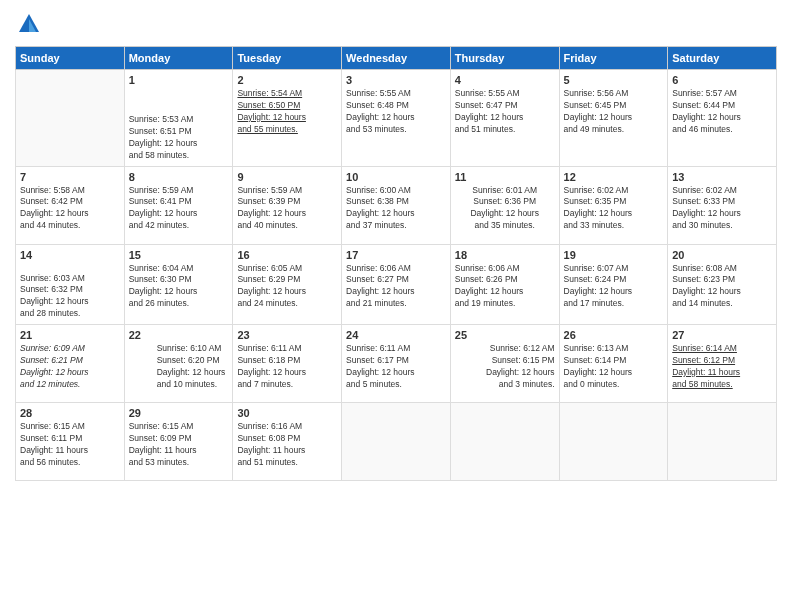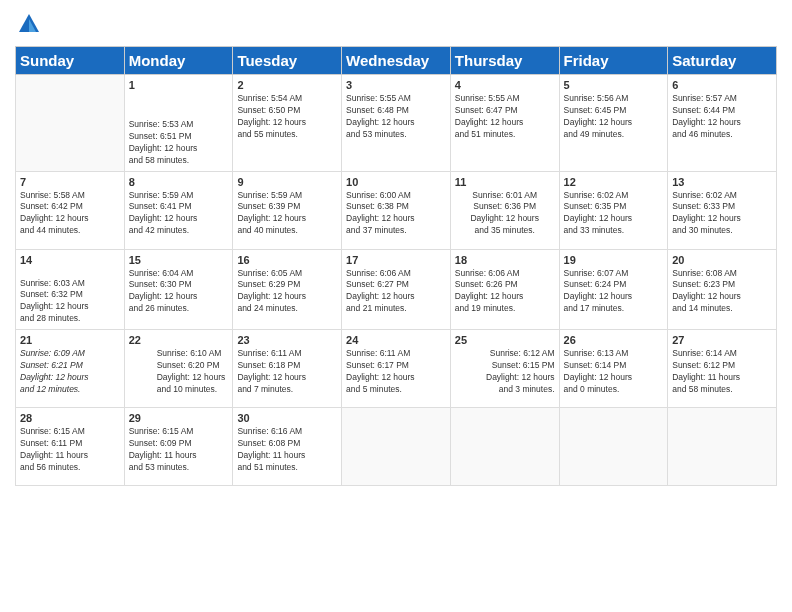--- a/index.html
+++ b/index.html
@@ -58,21 +58,21 @@
       color: #555;
     }
     table {
       width: 100%;
       border-collapse: collapse;
       table-layout: fixed;
     }
     thead tr th {
       background-color: #1a6bbf;
       color: #fff;
-      font-size: 15px;
+      font-size: 11px;
       font-weight: bold;
       padding: 5px 4px;
       text-align: left;
       border: 1px solid #ccc;
     }
     tbody tr td {
       border: 1px solid #ddd;
       vertical-align: top;
       padding: 4px 4px;
       font-size: 8.5px;
@@ -130,21 +130,21 @@
           <td class="empty"></td>
           <td>
             <span class="day-num">1</span>
             <div class="day-info" style="white-space: pre-line; margin-top: 28px;">Sunrise: 5:53 AM
 Sunset: 6:51 PM
 Daylight: 12 hours
 and 58 minutes.</div>
           </td>
           <td>
             <span class="day-num">2</span>
-            <div class="day-info" style="white-space: pre-line;">Sunrise: 5:54 AM
+            <div class="day-info" style="white-space: pre-line; text-decoration: underline;">Sunrise: 5:54 AM
 Sunset: 6:50 PM
 Daylight: 12 hours
 and 55 minutes.</div>
           </td>
           <td>
             <span class="day-num">3</span>
             <div class="day-info" style="white-space: pre-line;">Sunrise: 5:55 AM
 Sunset: 6:48 PM
 Daylight: 12 hours
 and 53 minutes.</div>
@@ -311,21 +311,21 @@
           </td>
           <td>
             <span class="day-num">26</span>
             <div class="day-info" style="white-space: pre-line;">Sunrise: 6:13 AM
 Sunset: 6:14 PM
 Daylight: 12 hours
 and 0 minutes.</div>
           </td>
           <td>
             <span class="day-num">27</span>
-            <div class="day-info" style="white-space: pre-line;">Sunrise: 6:14 AM
+            <div class="day-info" style="white-space: pre-line; text-decoration: underline;">Sunrise: 6:14 AM
 Sunset: 6:12 PM
 Daylight: 11 hours
 and 58 minutes.</div>
           </td>
         </tr>
         <tr>
           <td>
             <span class="day-num">28</span>
             <div class="day-info" style="white-space: pre-line;">Sunrise: 6:15 AM
 Sunset: 6:11 PM

